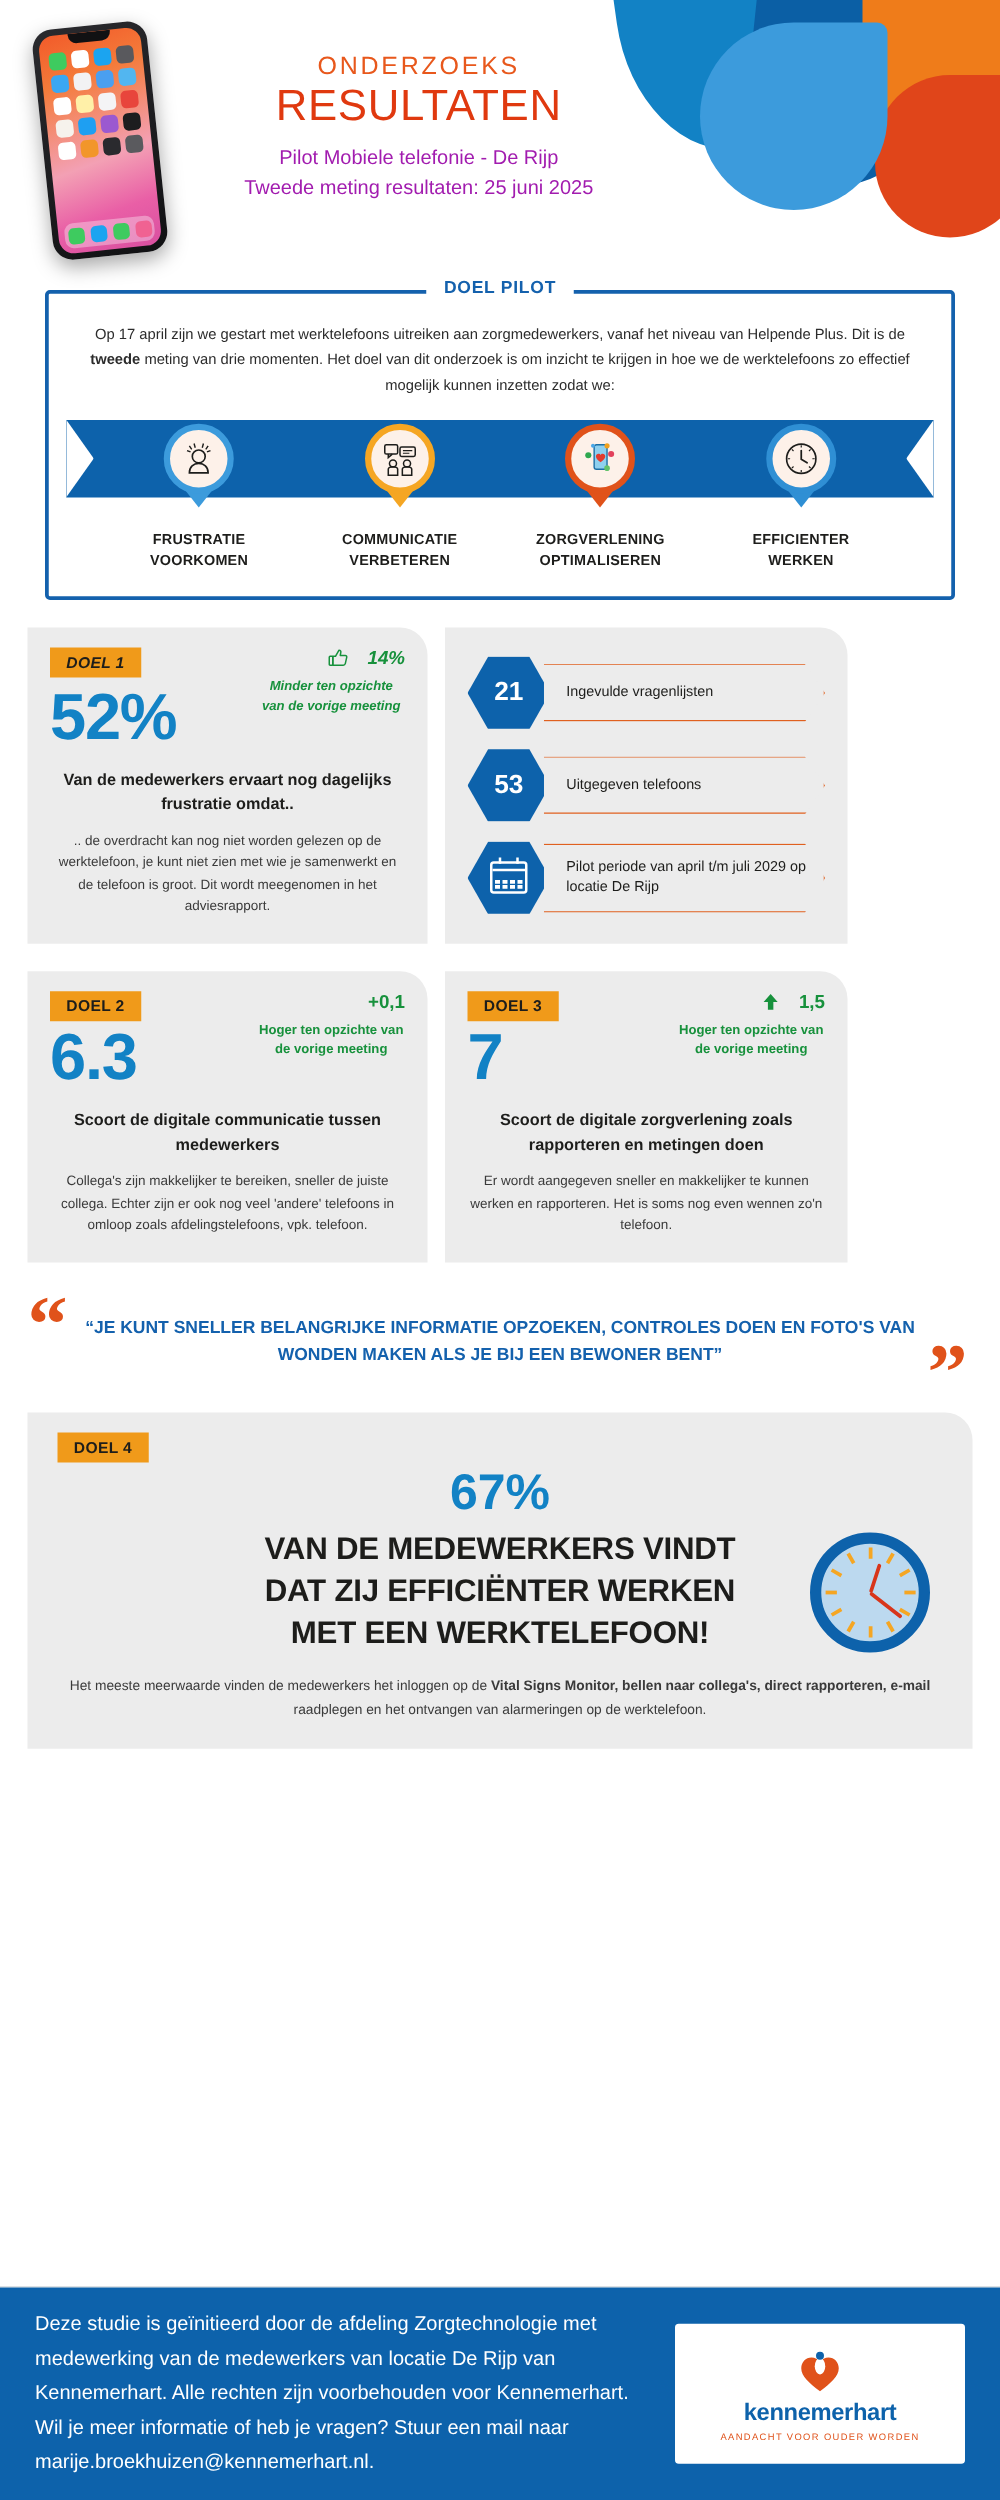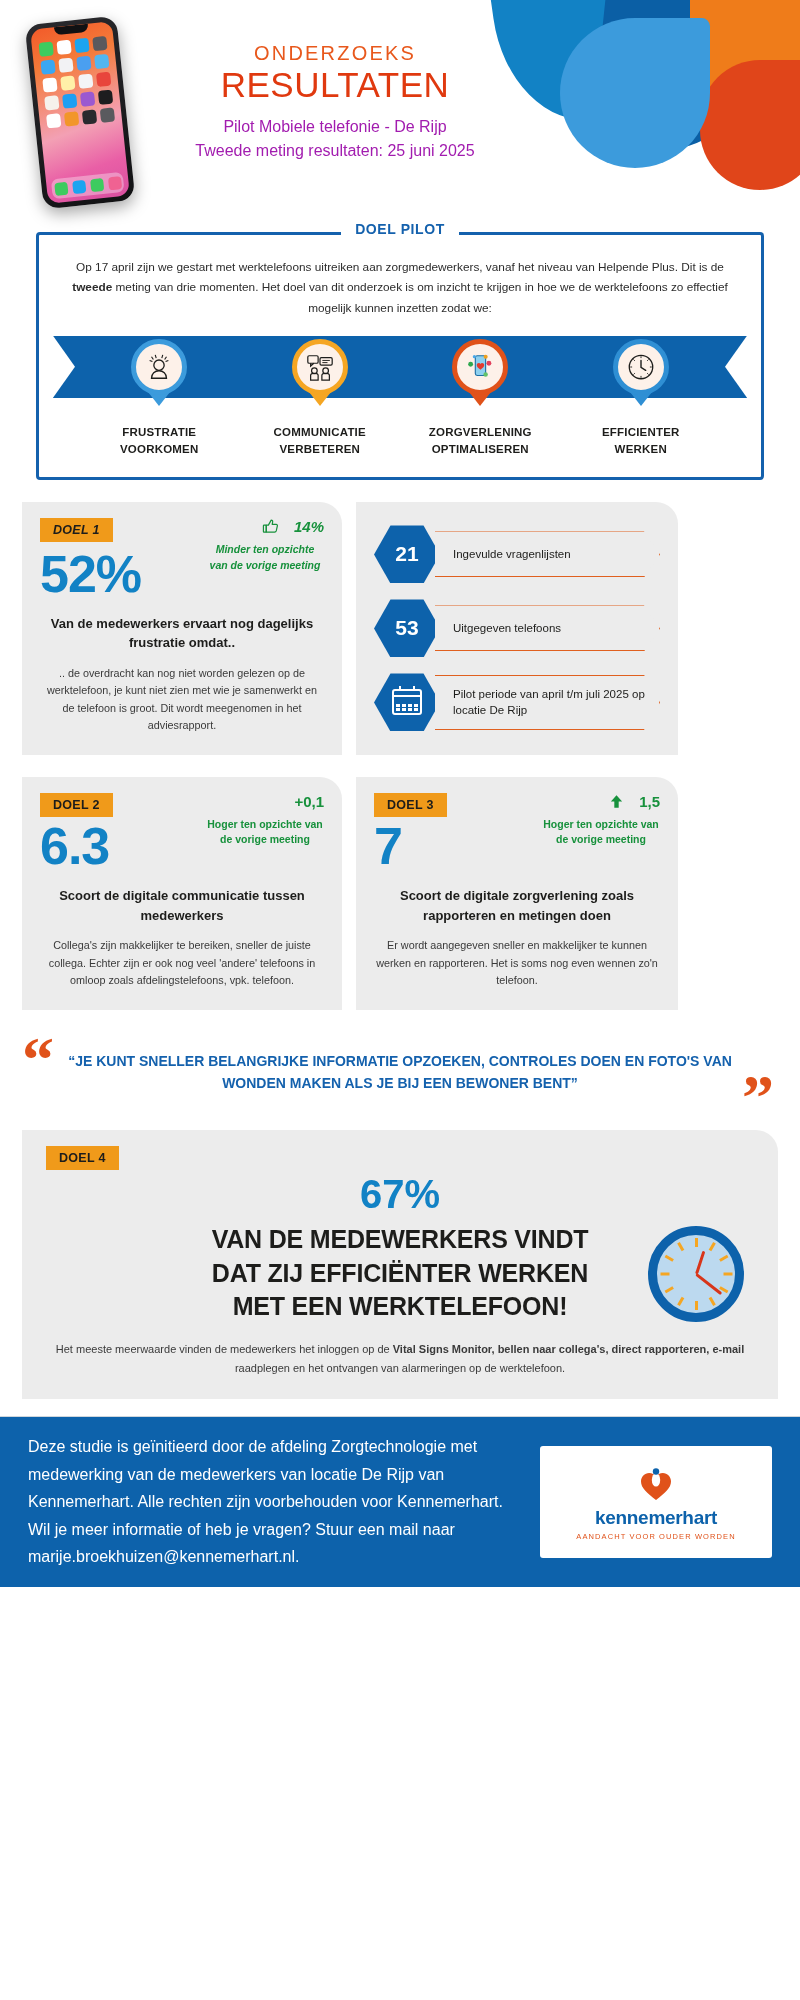--- a/index.html
+++ b/index.html
@@ -4,21 +4,21 @@
 <style>
   * { box-sizing: border-box; margin: 0; padding: 0; }
   body {
     width: 800px;
     height: 2000px;
     font-family: "Liberation Sans", sans-serif;
     background: #ffffff;
     position: relative;
     overflow: hidden;
   }
-  .page { width: 800px; height: 1587px; position: relative; background:#fff; }
+  .page { width: 800px; height: 2000px; position: relative; background:#fff; }
 
   
   .header {
     position: relative;
     height: 232px;
     overflow: hidden;
   }
   .deco { position:absolute; pointer-events:none; }
   .deco-1 { top:-30px; left:498px; width:170px; height:150px; background:#1282c5;
             border-radius: 0 0 90px 90px / 0 0 120px 120px; transform: rotate(-8deg); }
@@ -357,21 +357,21 @@
                 <i></i>
                 <i></i>
                 <i></i>
                 <i></i>
                 <i></i>
                 <i></i>
                 <i></i>
               </span>
           </span>
         </div>
-        <div class="chev">Pilot periode van april t/m juli 2025 op locatie De Rijp</div>
+        <div class="chev">Pilot periode van april t/m juli 2029 op locatie De Rijp</div>
       </div>
     </div>
   </div>
 
   <div class="row">
     <div class="card" style="width:320px">
       <div style="display:flex; justify-content:space-between; align-items:flex-start;">
         <span class="badge">DOEL 2</span>
         <div style="width:118px">
           <div class="delta">

